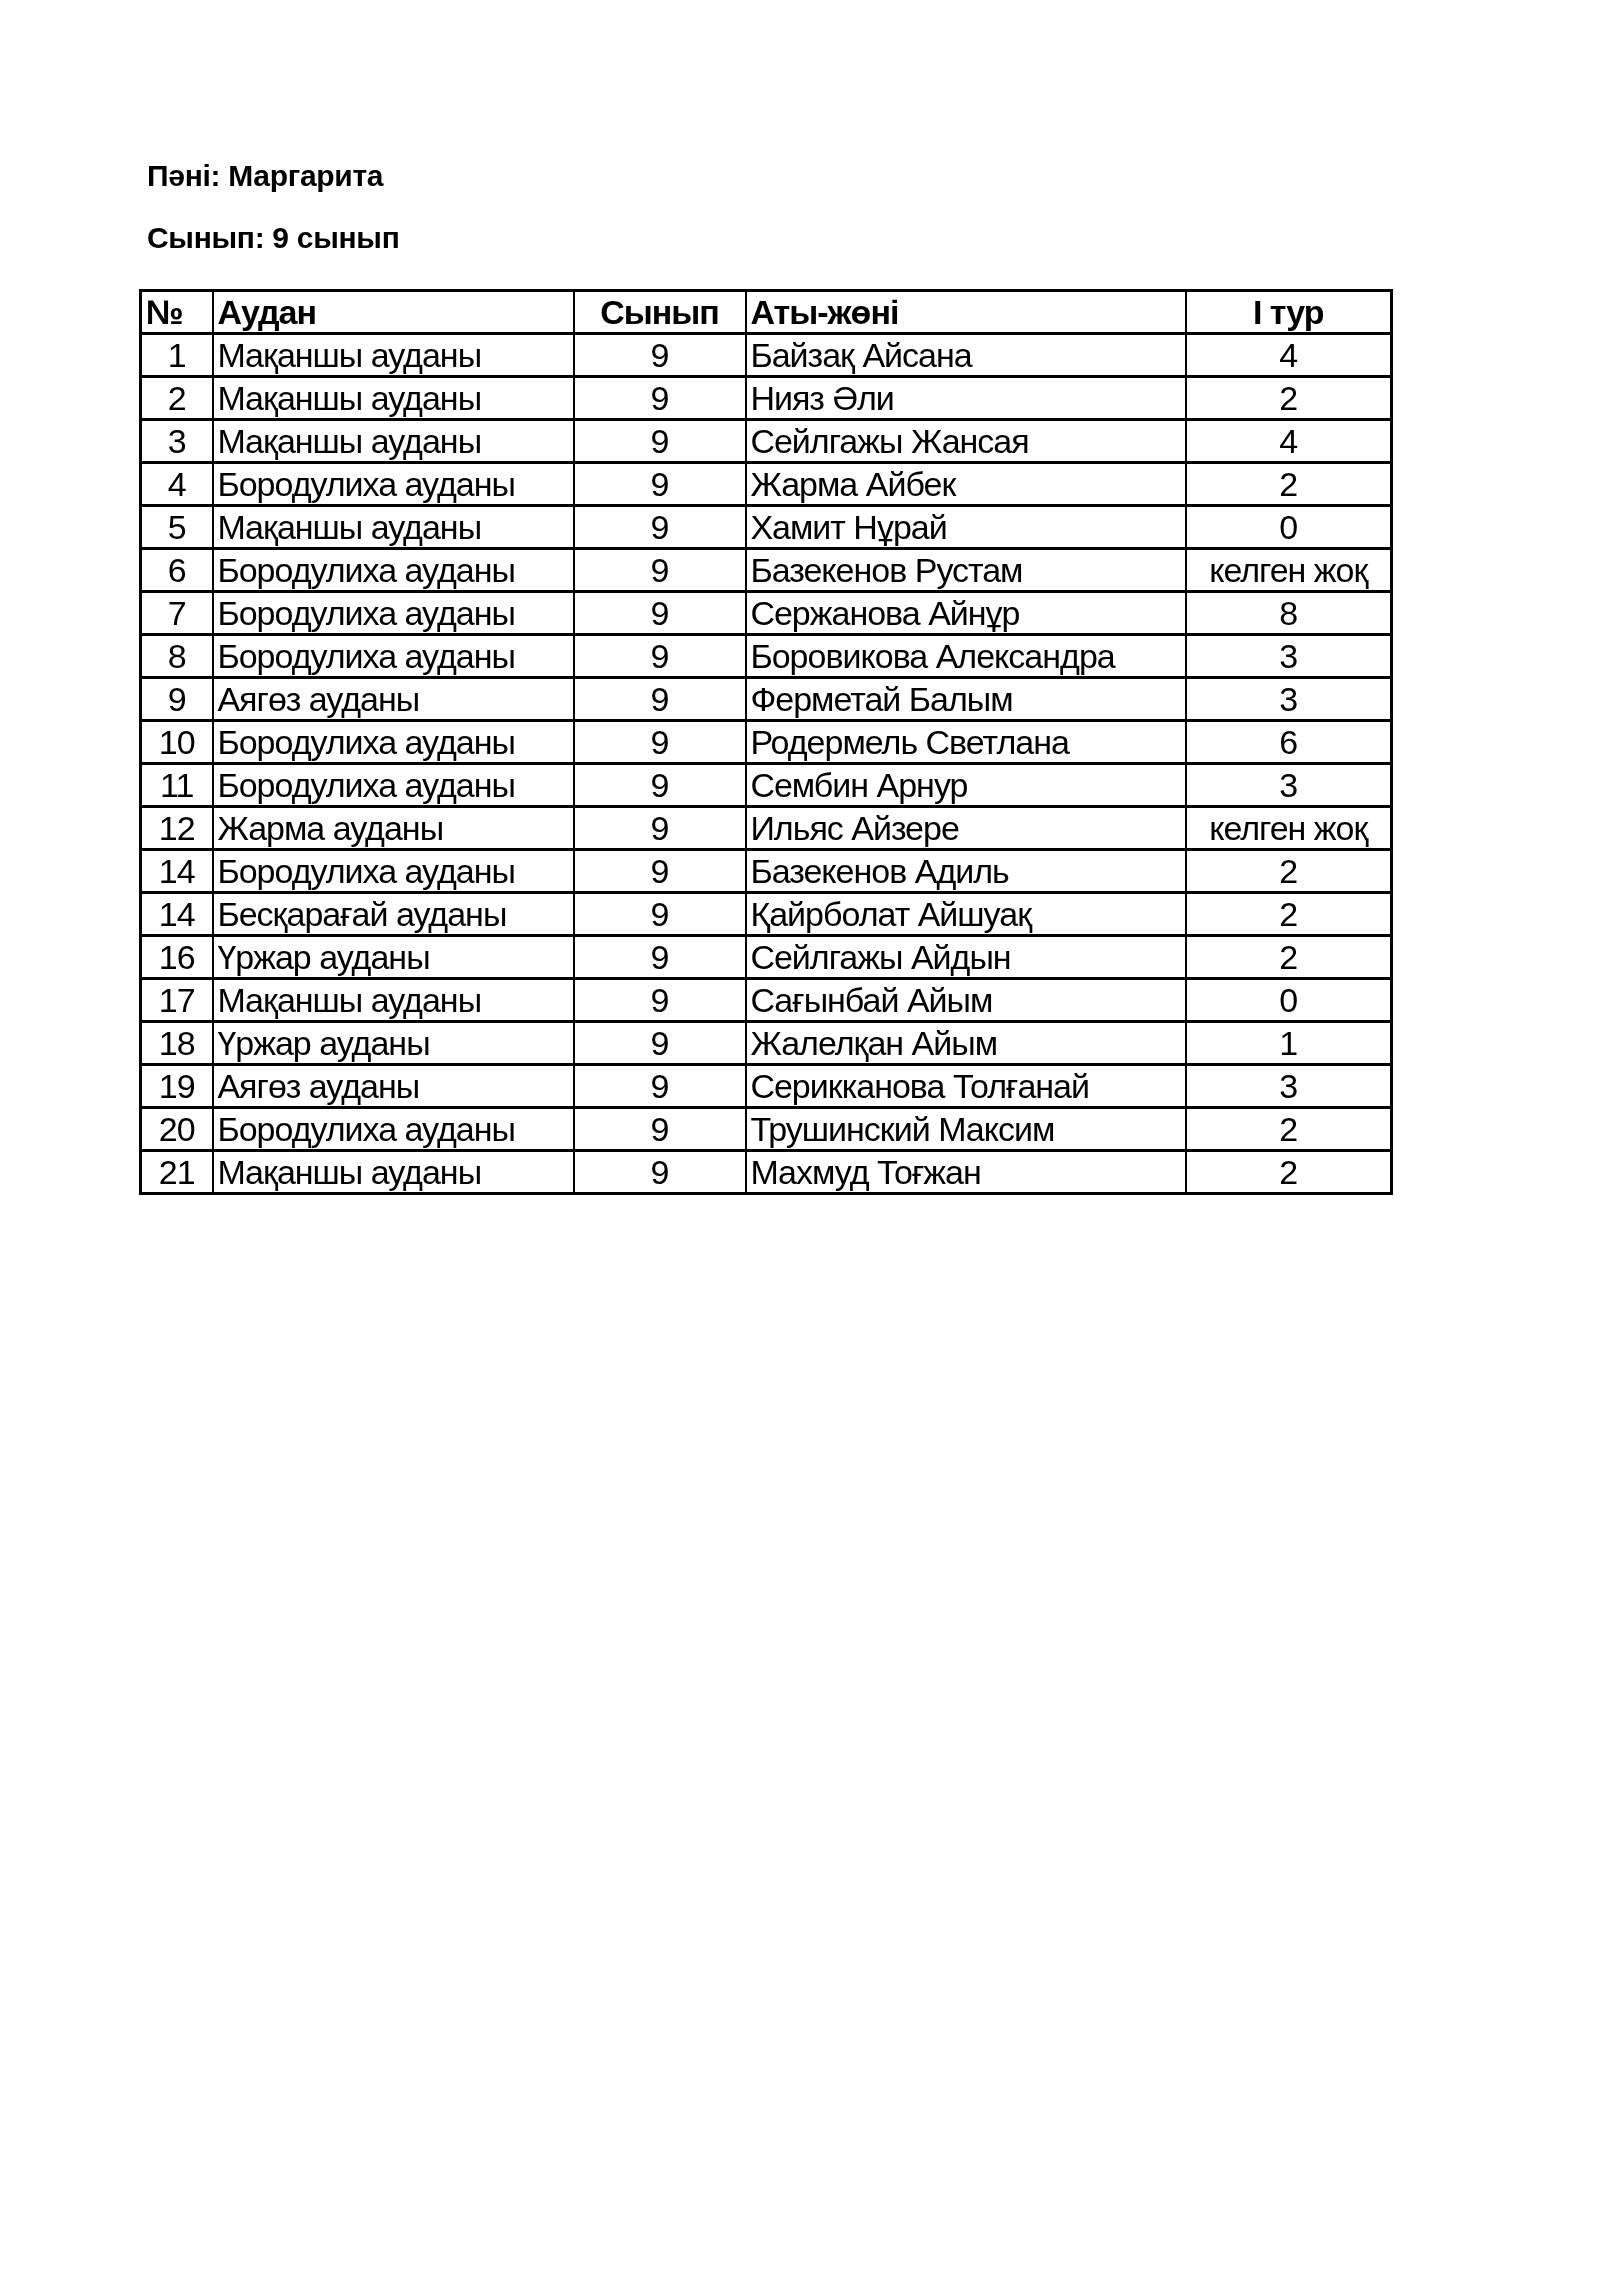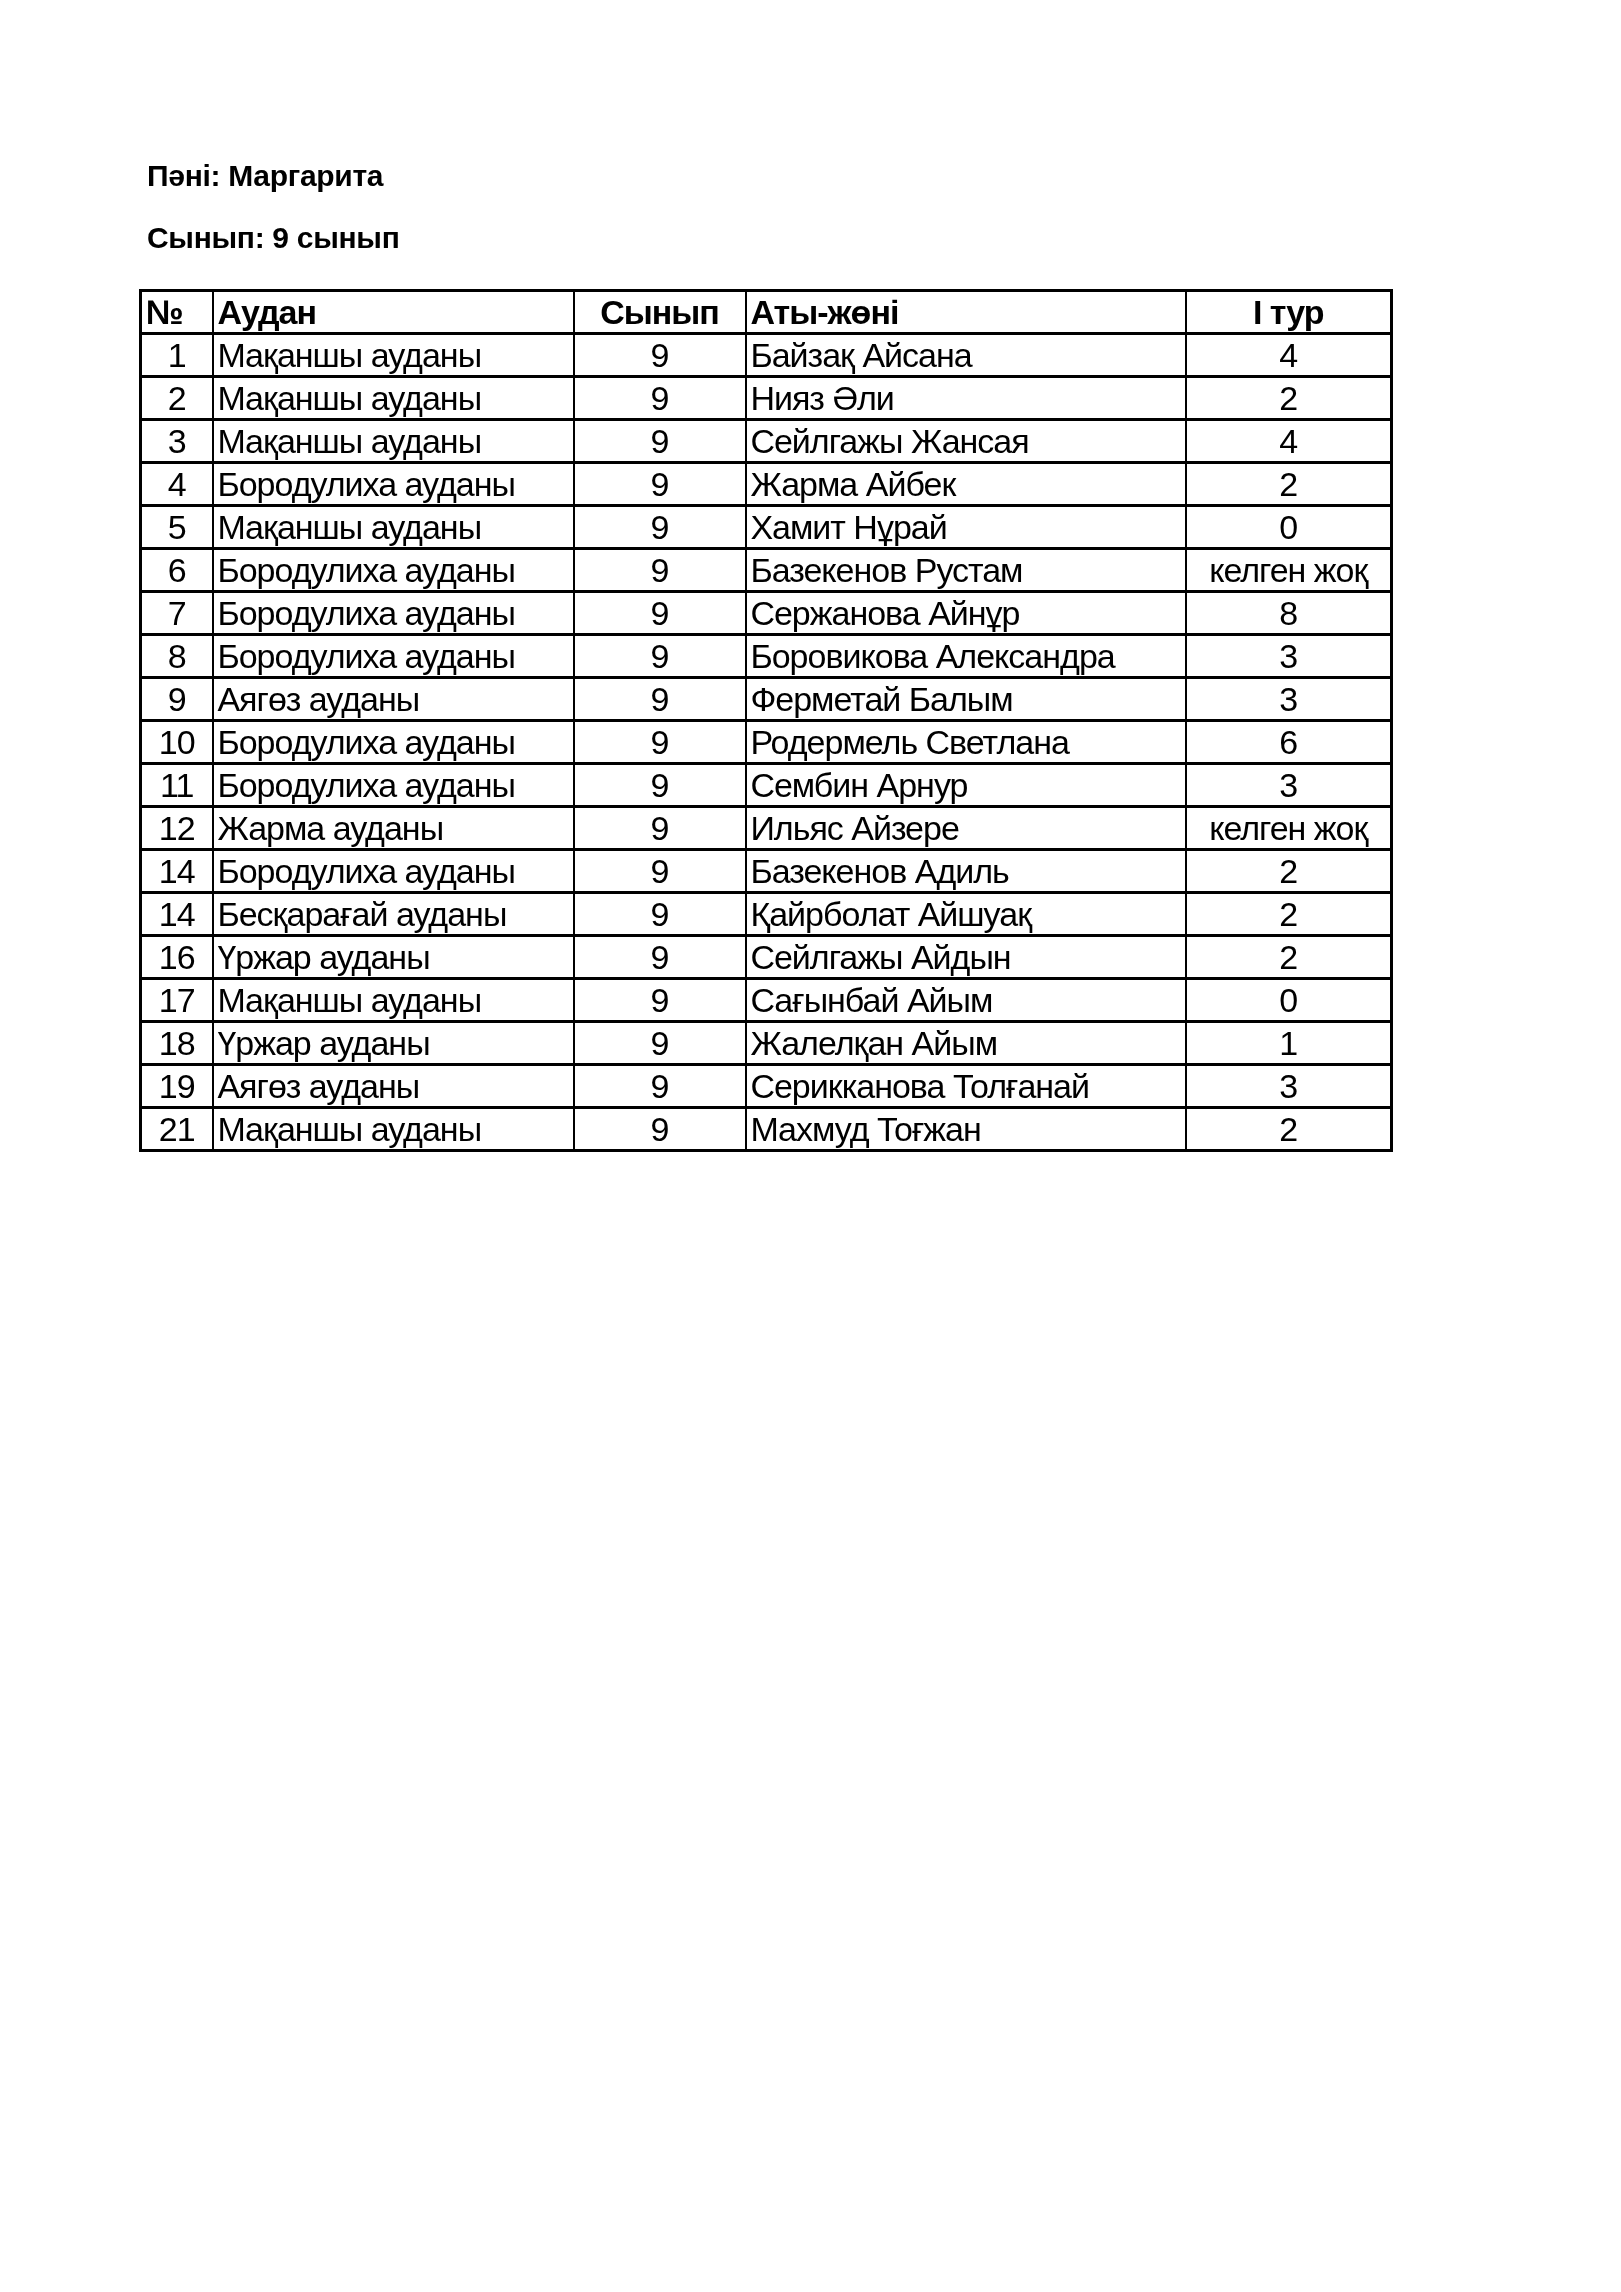--- a/index.html
+++ b/index.html
@@ -229,20 +229,27 @@
     </tr>
 
     <tr>
       <td class="ac">19</td>
       <td class="al">Аягөз ауданы</td>
       <td class="ac">9</td>
       <td class="al">Серикканова Толғанай</td>
       <td class="ac">3</td>
     </tr>
 
+    <tr>
+      <td class="ac">20</td>
+      <td class="al">Бородулиха ауданы</td>
+      <td class="ac">9</td>
+      <td class="al">Трушинский Максим</td>
+      <td class="ac">2</td>
+    </tr>
 
     <tr>
       <td class="ac">21</td>
       <td class="al">Мақаншы ауданы</td>
       <td class="ac">9</td>
       <td class="al">Махмуд Тоғжан</td>
       <td class="ac">2</td>
     </tr>
   </tbody>
   </table>

